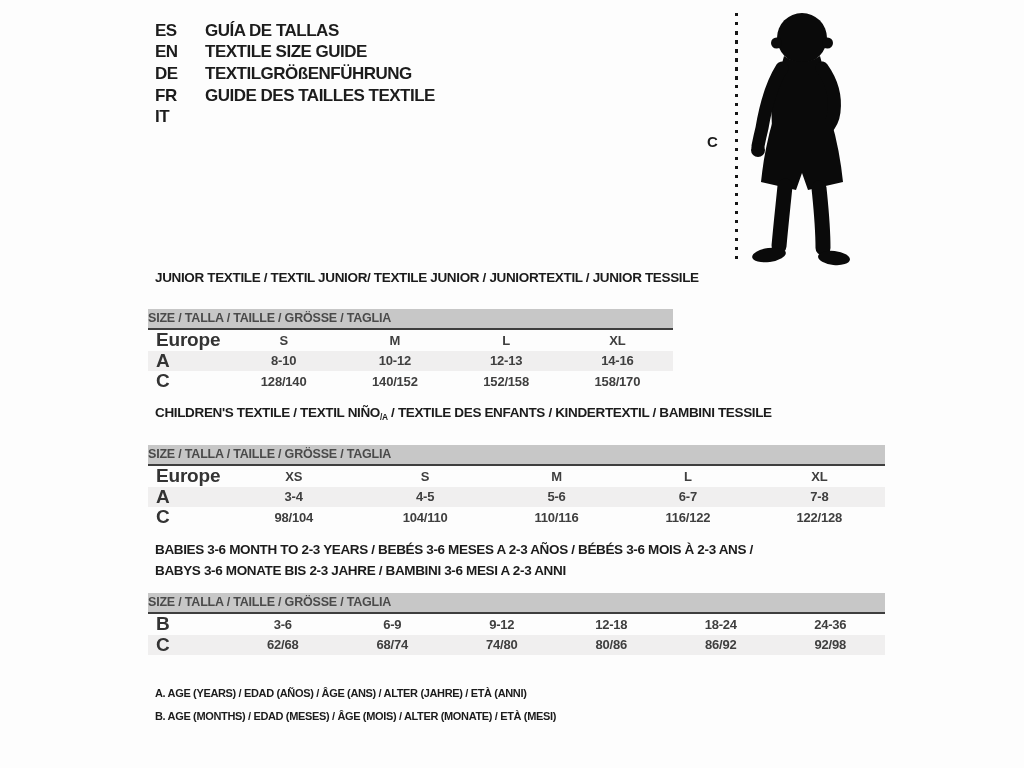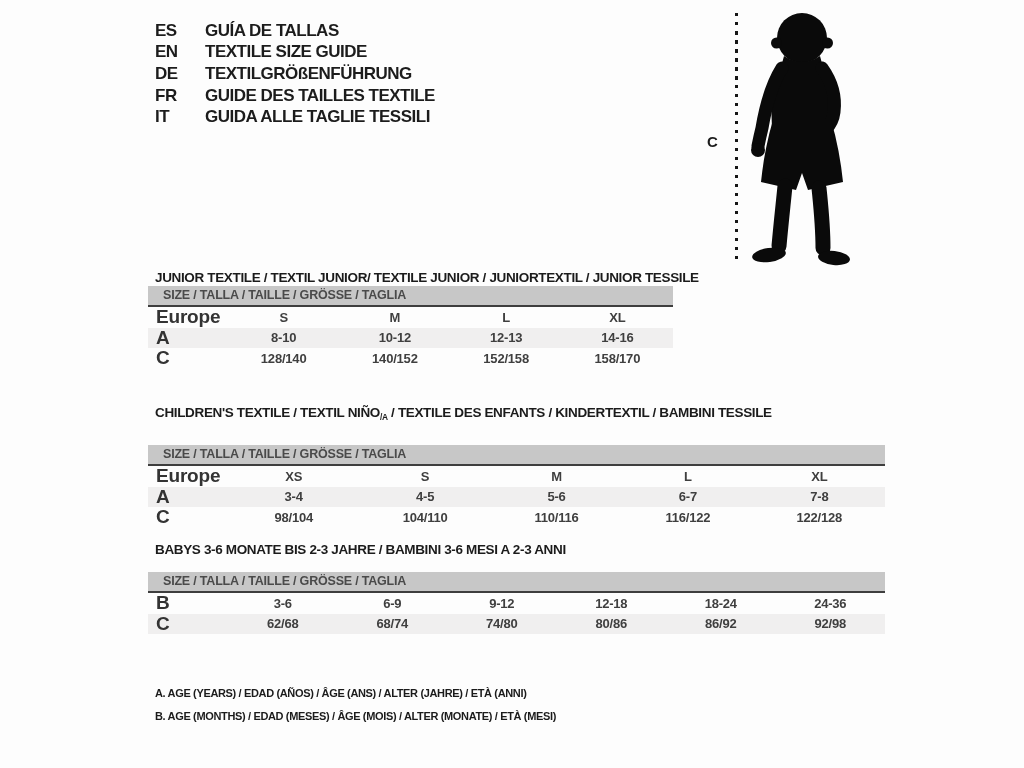--- a/index.html
+++ b/index.html
@@ -17,27 +17,27 @@
     background:repeating-linear-gradient(to bottom,#161616 0 3.5px,transparent 3.5px 9px);}
   .fig-c{position:absolute;left:707px;top:133px;font-weight:bold;font-size:15px;color:#1c1c1c;}
   .silhouette{position:absolute;left:746px;top:10px;}
   
   .section{position:absolute;left:148px;}
   .sec1{top:270px;width:525px;}
   .sec2{top:405px;width:737px;}
   .sec3{top:539px;width:737px;}
   .sec-title{font-weight:bold;font-size:13.5px;color:#1b1b1b;letter-spacing:-0.35px;
     padding-left:7px;white-space:nowrap;height:16px;line-height:16px;}
-  .sec1 .sec-title{}
+  .sec1 .sec-title{margin-bottom:23px;}
   .sec2 .sec-title{margin-bottom:24px;}
   .sec3 .title-wrap{margin-bottom:12px;}
   .sec3 .sec-title{height:21px;line-height:21px;}
   .sub{font-size:0.62em;position:relative;top:3px;}
   .size-bar{height:19px;line-height:19px;background:#c7c7c7;border-bottom:2px solid #3e3e3e;
-    font-weight:bold;font-size:12.5px;color:#4a4a4a;padding-left:15px;
+    font-weight:bold;font-size:12.5px;color:#4a4a4a;padding-left:0;
     letter-spacing:-0.2px;white-space:nowrap;}
   .trow{display:flex;height:20.5px;align-items:center;font-weight:bold;
     font-size:13px;color:#3f3f3f;letter-spacing:-0.2px;}
   .trow.shaded{background:#f0efef;}
   .tlabel{width:80px;padding-left:8px;box-sizing:border-box;font-size:19px;color:#333;}
   .tcell{flex:1;text-align:center;}
   
   .legend{position:absolute;left:148px;top:682px;padding-left:7px;}
   .legend-line{font-weight:bold;font-size:11px;color:#1b1b1b;
     letter-spacing:-0.35px;line-height:22.5px;white-space:nowrap;}
@@ -59,21 +59,20 @@
     <div class="lang-row">
       <span class="lang-code">DE</span>
       <span class="lang-label">TEXTILGRÖßENFÜHRUNG</span>
     </div>
     <div class="lang-row">
       <span class="lang-code">FR</span>
       <span class="lang-label">GUIDE DES TAILLES TEXTILE</span>
     </div>
     <div class="lang-row">
       <span class="lang-code">IT</span>
-      <span class="lang-label">GUIDA ALLE TAGLIE TESSILI</span>
     </div>
   </div>
 
   <div class="dotline"></div>
   <div class="fig-c">C</div>
   <svg class="silhouette" width="112" height="258" viewBox="0 0 112 258" aria-hidden="true">
     <g fill="#0a0a0a">
       <circle cx="56" cy="28" r="25"></circle>
       <circle cx="30.5" cy="33" r="5.5"></circle>
       <circle cx="81.5" cy="33" r="5.5"></circle>
@@ -144,20 +143,21 @@
           <div class="tcell">104/110</div>
           <div class="tcell">110/116</div>
           <div class="tcell">116/122</div>
           <div class="tcell">122/128</div>
         </div>
       </div>
   </div>
 
   <div class="section sec3">
     <div class="title-wrap">
+      <div class="sec-title">BABIES 3-6 MONTH TO 2-3 YEARS / BEBÉS 3-6 MESES A 2-3 AÑOS / BÉBÉS 3-6 MOIS À 2-3 ANS /</div>
       <div class="sec-title">BABYS 3-6 MONATE BIS 2-3 JAHRE / BAMBINI 3-6 MESI A 2-3 ANNI</div>
     </div>
     <div class="size-bar">SIZE / TALLA / TAILLE / GRÖSSE / TAGLIA</div>
     <div class="tbody">
         <div class="trow">
           <div class="tlabel">B</div>
           <div class="tcell">3-6</div>
           <div class="tcell">6-9</div>
           <div class="tcell">9-12</div>
           <div class="tcell">12-18</div>

